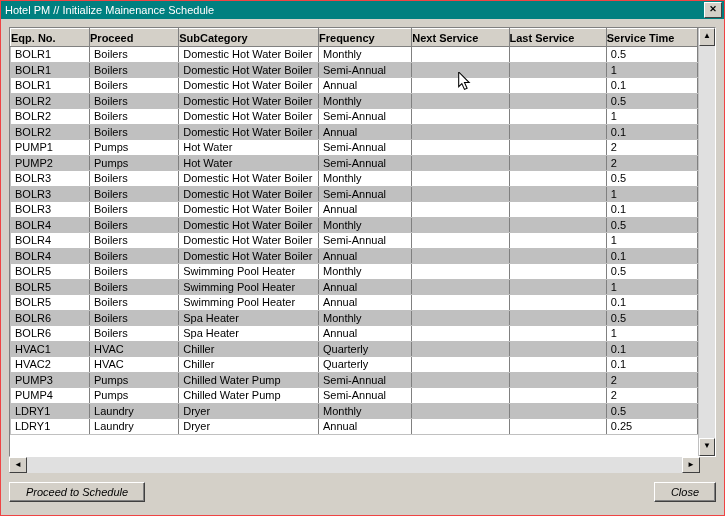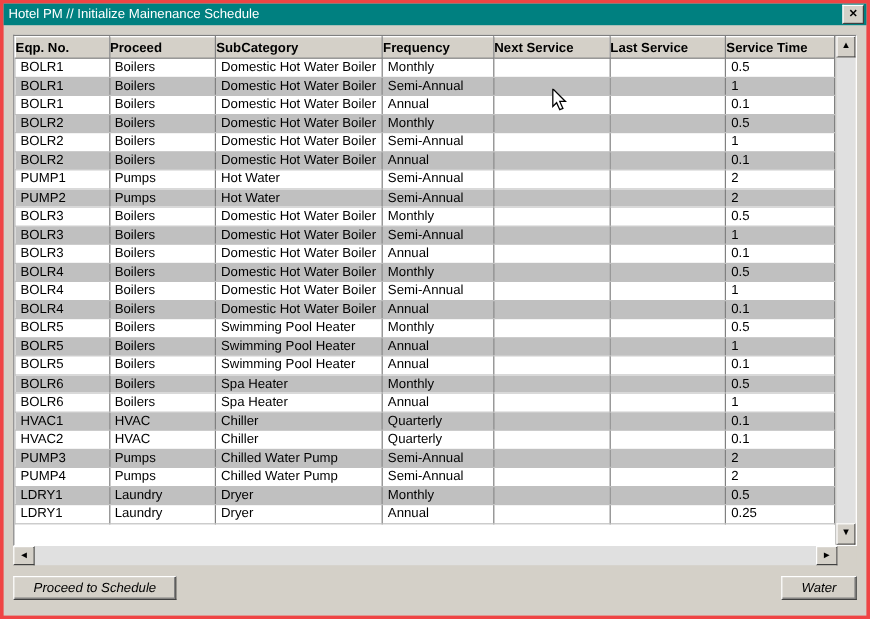--- a/index.html
+++ b/index.html
@@ -10,21 +10,21 @@
     overflow: hidden;
     font-family: "MS Sans Serif", Tahoma, Arial, sans-serif;
     font-size: 11px;
     background: #d4d0c8;
   }
   .window {
     width: 725px;
     height: 516px;
     display: flex;
     flex-direction: column;
-    border: 3px solid #ef4444;
+    border: 1px solid #ef4444;
     box-sizing: border-box;
     background: #d4d0c8;
   }
   .titlebar {
     height: 18px;
     background: #008080;
     color: #ffffff;
     display: flex;
     align-items: center;
     padding: 0 2px 0 4px;
@@ -450,16 +450,16 @@
     <div class="hscroll">
       <div class="sbtn">◄</div>
       <div class="track"></div>
       <div class="sbtn">►</div>
       <div class="corner"></div>
     </div>
 
     <div class="footer">
       <div class="btn">Proceed to Schedule</div>
       <div style="flex:1"></div>
-      <div class="btn">Water</div>
+      <div class="btn">Close</div>
     </div>
   </div>
 </div>
 
 </body></html>

